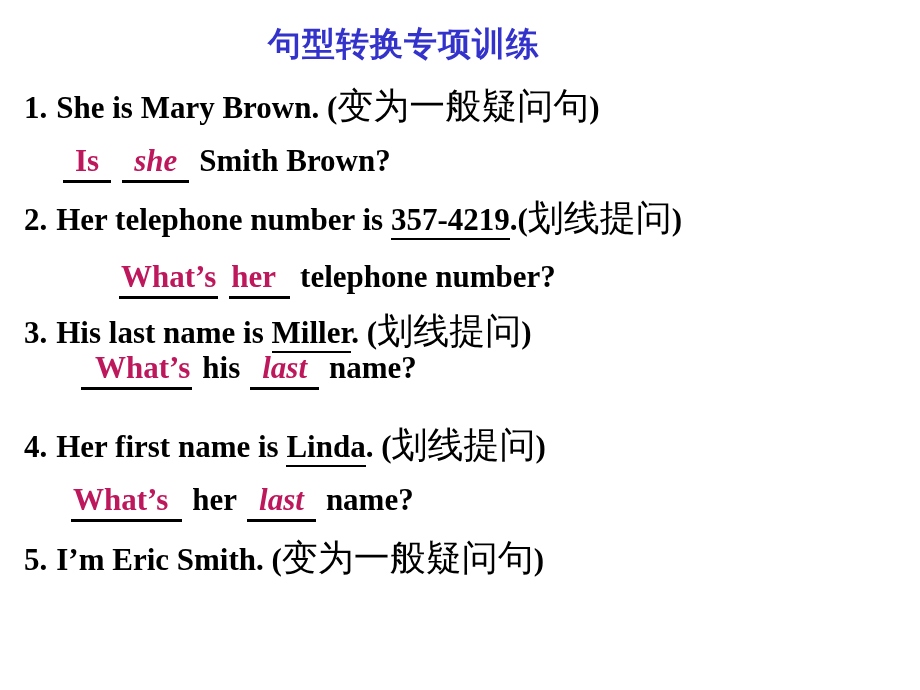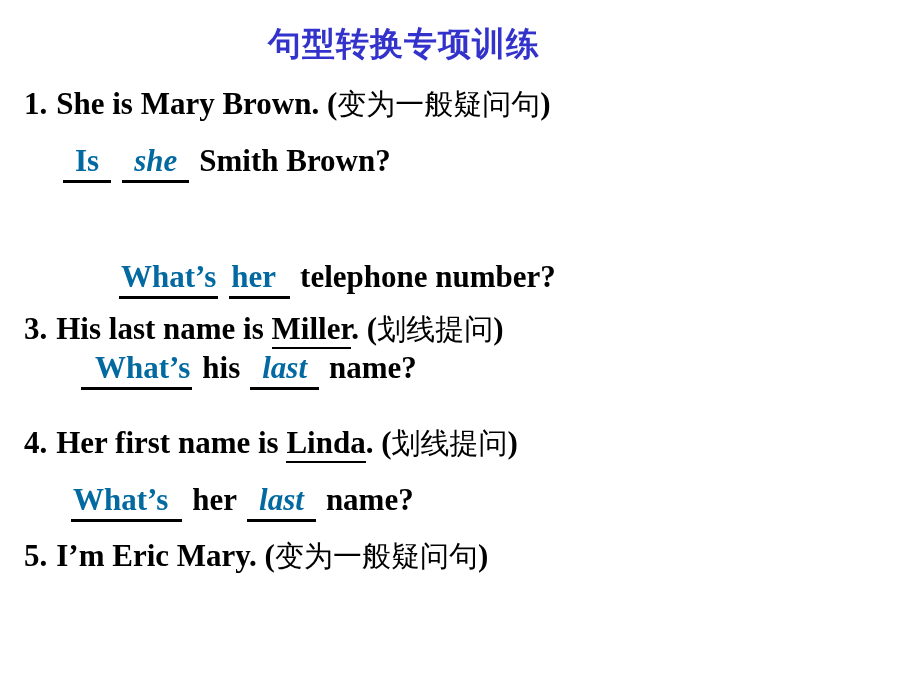--- a/index.html
+++ b/index.html
@@ -64,27 +64,27 @@
   .target {
     font-weight: 700;
     border-bottom: 2.5px solid #000;
     padding-bottom: 1px;
   }
 
   
   .cn {
     font-family: Liberation Serif, serif;
     font-weight: 400;
-    font-size: 29px;
+    font-size: 36px;
   }
   .paren { font-weight: 700; }
 
   
   .blank {
-    color: #0369a1;
+    color: #be185d;
     font-weight: 700;
     border-bottom: 3px solid #000;
     padding: 0 2px 2px 2px;
     margin: 0 1px;
     display: inline-block;
   }
   .blank.italic {
     font-style: italic;
   }
   .blank.pad-l { padding-left: 14px; }
@@ -103,35 +103,38 @@
 
   <div class="title">句型转换专项训练</div>
 
   <div class="qline" style="top:88px;">
     <span class="num">1.</span><span class="sp"></span><span class="stem">She is Mary Brown. </span><span class="paren">(</span><span class="cn">变为一般疑问句</span><span class="paren">)</span>
   </div>
   <div class="aline" style="top:145px; left:62px;">
     <span class="blank pad-lr">Is</span><span class="sp"></span><span class="blank italic pad-lr">she</span><span class="sp"></span><span class="plain">Smith Brown?</span>
   </div>
 
+  <div class="qline" style="top:200px;">
+    <span class="num">2.</span><span class="sp"></span><span class="stem">Her telephone number is </span><span class="target">357-4219</span><span class="stem">.</span><span class="paren">(</span><span class="cn">划线提问</span><span class="paren">)</span>
+  </div>
   <div class="aline" style="top:261px; left:88px;margin-left:30px;">
     <span class="blank">What’s</span><span class="sp"></span><span class="blank pad-r">her</span><span class="sp"></span><span class="plain">telephone number?</span>
   </div>
 
   <div class="qline" style="top:313px;">
     <span class="num">3.</span><span class="sp"></span><span class="stem">His last name is </span><span class="target">Miller</span><span class="stem">. </span><span class="paren">(</span><span class="cn">划线提问</span><span class="paren">)</span>
   </div>
   <div class="aline" style="top:352px; left:80px;text-align:center;">
     <span class="blank pad-l">What’s</span><span class="sp"></span><span class="plain">his</span><span class="sp"></span><span class="blank italic pad-lr">last</span><span class="sp"></span><span class="plain">name?</span>
   </div>
 
   <div class="qline" style="top:427px;text-align:right;">
     <span class="num">4.</span><span class="sp"></span><span class="stem">Her first name is </span><span class="target">Linda</span><span class="stem">. </span><span class="paren">(</span><span class="cn">划线提问</span><span class="paren">)</span>
   </div>
   <div class="aline" style="top:484px; left:70px;">
     <span class="blank pad-r">What’s</span><span class="sp"></span><span class="plain">her</span><span class="sp"></span><span class="blank italic pad-lr">last</span><span class="sp"></span><span class="plain">name?</span>
   </div>
 
   <div class="qline" style="top:540px;">
-    <span class="num">5.</span><span class="sp"></span><span class="stem">I’m Eric Mary. </span><span class="paren">(</span><span class="cn">变为一般疑问句</span><span class="paren">)</span>
+    <span class="num">5.</span><span class="sp"></span><span class="stem">I’m Eric Smith. </span><span class="paren">(</span><span class="cn">变为一般疑问句</span><span class="paren">)</span>
   </div>
 
 </div>
 
 </body></html>

